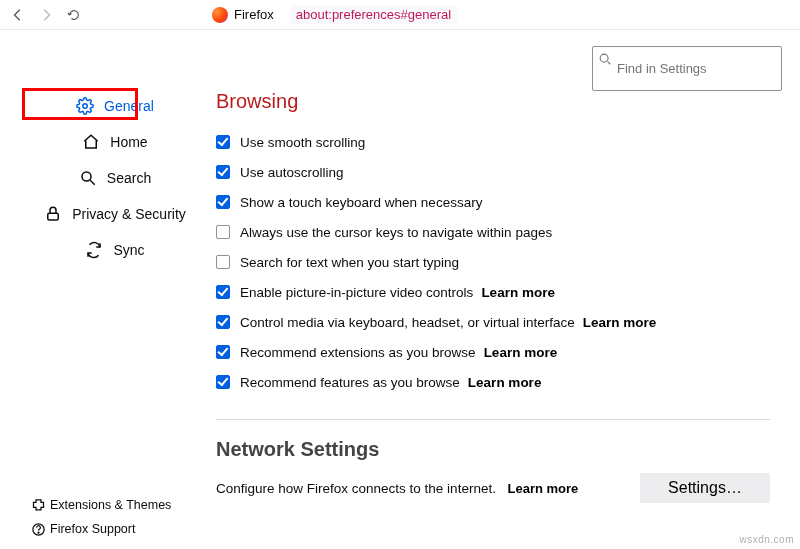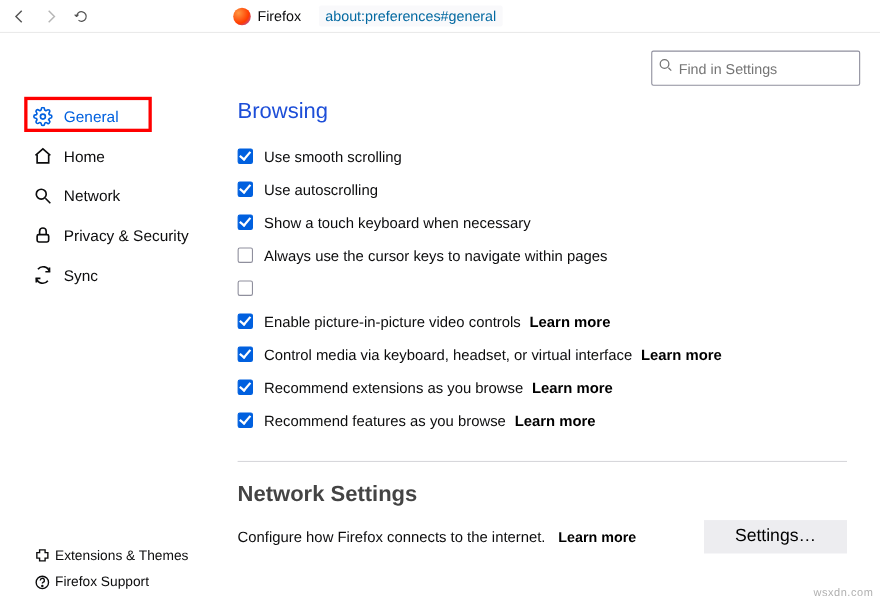--- a/index.html
+++ b/index.html
@@ -3,40 +3,40 @@
   <meta charset="utf-8">
   <style>
     * { box-sizing: border-box; margin: 0; padding: 0; }
     body { font-family: "Segoe UI", Arial, sans-serif; font-size: 13px; color: #0c0c0d; background: #fff; width: 800px; height: 549px; overflow: hidden; }
     .toolbar { display: flex; align-items: center; height: 30px; padding: 0 8px; border-bottom: 1px solid #eaeaea; gap: 8px; }
     .nav-btn { width: 20px; height: 20px; display: flex; align-items: center; justify-content: center; color: #555; cursor: pointer; }
     .nav-btn.disabled { color: #b5b5b5; }
     .addressbar { display: flex; align-items: center; margin-left: 120px; gap: 6px; font-size: 13px; color: #555; }
     .ff-icon { width: 16px; height: 16px; background: radial-gradient(circle at 30% 30%, #ff9640, #ff3c00 60%, #9059ff 100%); border-radius: 50%; }
     .addr-label { color: #0c0c0d; margin-right: 10px; }
-    .addr-url { color: #0369a1; background: #f9f9fb; padding: 2px 6px; border-radius: 2px; }
+    .addr-url { color: #be185d; background: #f9f9fb; padding: 2px 6px; border-radius: 2px; }
 
     .page { display: flex; height: calc(549px - 30px); position: relative; }
     .search-wrap { position: absolute; top: 16px; right: 18px; }
-    .search-input { width: 190px; height: 32px; border: 1px solid #8f8f9d; border-radius: 2px; padding: 0 8px 0 24px; font-size: 13px; color: #555; }
+    .search-input { width: 190px; height: 45px; border: 1px solid #8f8f9d; border-radius: 2px; padding: 0 8px 0 24px; font-size: 13px; color: #555; }
     .search-icon { position: absolute; left: 6px; top: 6px; width: 14px; height: 14px; color: #737373; }
 
-    .sidebar { width: 200px; padding: 60px 0 0 22px; display: flex; flex-direction: column; position: relative; }
+    .sidebar { width: 200px; padding: 60px 0 0 22px; display: flex; flex-direction: column; position: relative; align-items: center; }
     .side-item { display: flex; align-items: center; gap: 10px; height: 32px; margin-bottom: 4px; cursor: pointer; font-size: 14px; padding-left: 8px; }
     .side-item .ic { width: 18px; height: 18px; display: flex; align-items: center; justify-content: center; color: #0c0c0d; }
     .side-item.active { color: #0060df; }
     .side-item.active .ic { color: #0060df; }
     .highlight-box { position: absolute; left: 22px; top: 58px; width: 116px; height: 32px; border: 3px solid #ff0000; pointer-events: none; }
     .sidebar-bottom { position: absolute; bottom: 12px; left: 30px; display: flex; flex-direction: column; gap: 8px; font-size: 12.5px; }
     .sb-link { display: flex; align-items: center; gap: 4px; cursor: pointer; color: #0c0c0d; }
     .sb-link .ic { width: 16px; height: 16px; display: flex; align-items: center; justify-content: center; }
 
     .content { flex: 1; padding: 60px 30px 0 16px; overflow: hidden; position: relative; }
     .section-title { font-size: 20px; font-weight: 400; color: #888; margin-bottom: 14px; }
-    .partial { color: #1d4ed8; }
+    .partial { color: #b91c1c; }
     .check-row { display: flex; align-items: center; height: 30px; font-size: 13.5px; }
     .chk { width: 14px; height: 14px; border: 1px solid #8f8f9d; border-radius: 2px; margin-right: 10px; display: flex; align-items: center; justify-content: center; flex-shrink: 0; }
     .chk.on { background: #0060df; border-color: #0060df; }
     .chk.on::after { content: ""; width: 8px; height: 4px; border-left: 2px solid #fff; border-bottom: 2px solid #fff; transform: rotate(-50deg) translate(1px,-1px); }
     .link { color: #000000; margin-left: 8px; cursor: pointer; font-weight: bold; }
 
     hr.sep { border: none; border-top: 1px solid #d7d7db; margin: 22px 0 18px 0; }
     .net-title { font-size: 20px; font-weight: 700; color: #444; margin-bottom: 12px; }
     .net-row { display: flex; align-items: center; justify-content: space-between; }
     .net-desc { font-size: 13.5px; color: #0c0c0d; }
@@ -102,21 +102,21 @@
       <span>Home</span>
     </div>
 
     <div class="side-item">
       <span class="ic">
         <svg width="18" height="18" viewBox="0 0 24 24" fill="none" stroke="currentColor" stroke-width="2">
             <circle cx="10" cy="10" r="6"></circle>
             <line x1="15" y1="15" x2="21" y2="21"></line>
           </svg>
       </span>
-      <span>Network</span>
+      <span>Search</span>
     </div>
 
     <div class="side-item">
       <span class="ic">
         <svg width="18" height="18" viewBox="0 0 24 24" fill="none" stroke="currentColor" stroke-width="2">
             <rect x="5" y="11" width="14" height="9" rx="2"></rect>
             <path d="M8 11V7a4 4 0 0 1 8 0v4"></path>
           </svg>
       </span>
       <span>Privacy &amp; Security</span>
@@ -170,20 +170,21 @@
         <div class="check-row">
           <span class="chk on"></span>
           <span>Show a touch keyboard when necessary</span>
         </div>
         <div class="check-row">
           <span class="chk"></span>
           <span>Always use the cursor keys to navigate within pages</span>
         </div>
         <div class="check-row">
           <span class="chk"></span>
+          <span>Search for text when you start typing</span>
         </div>
         <div class="check-row">
           <span class="chk on"></span>
           <span>Enable picture-in-picture video controls</span>
           <span class="link">Learn more</span>
         </div>
         <div class="check-row">
           <span class="chk on"></span>
           <span>Control media via keyboard, headset, or virtual interface</span>
           <span class="link">Learn more</span>

